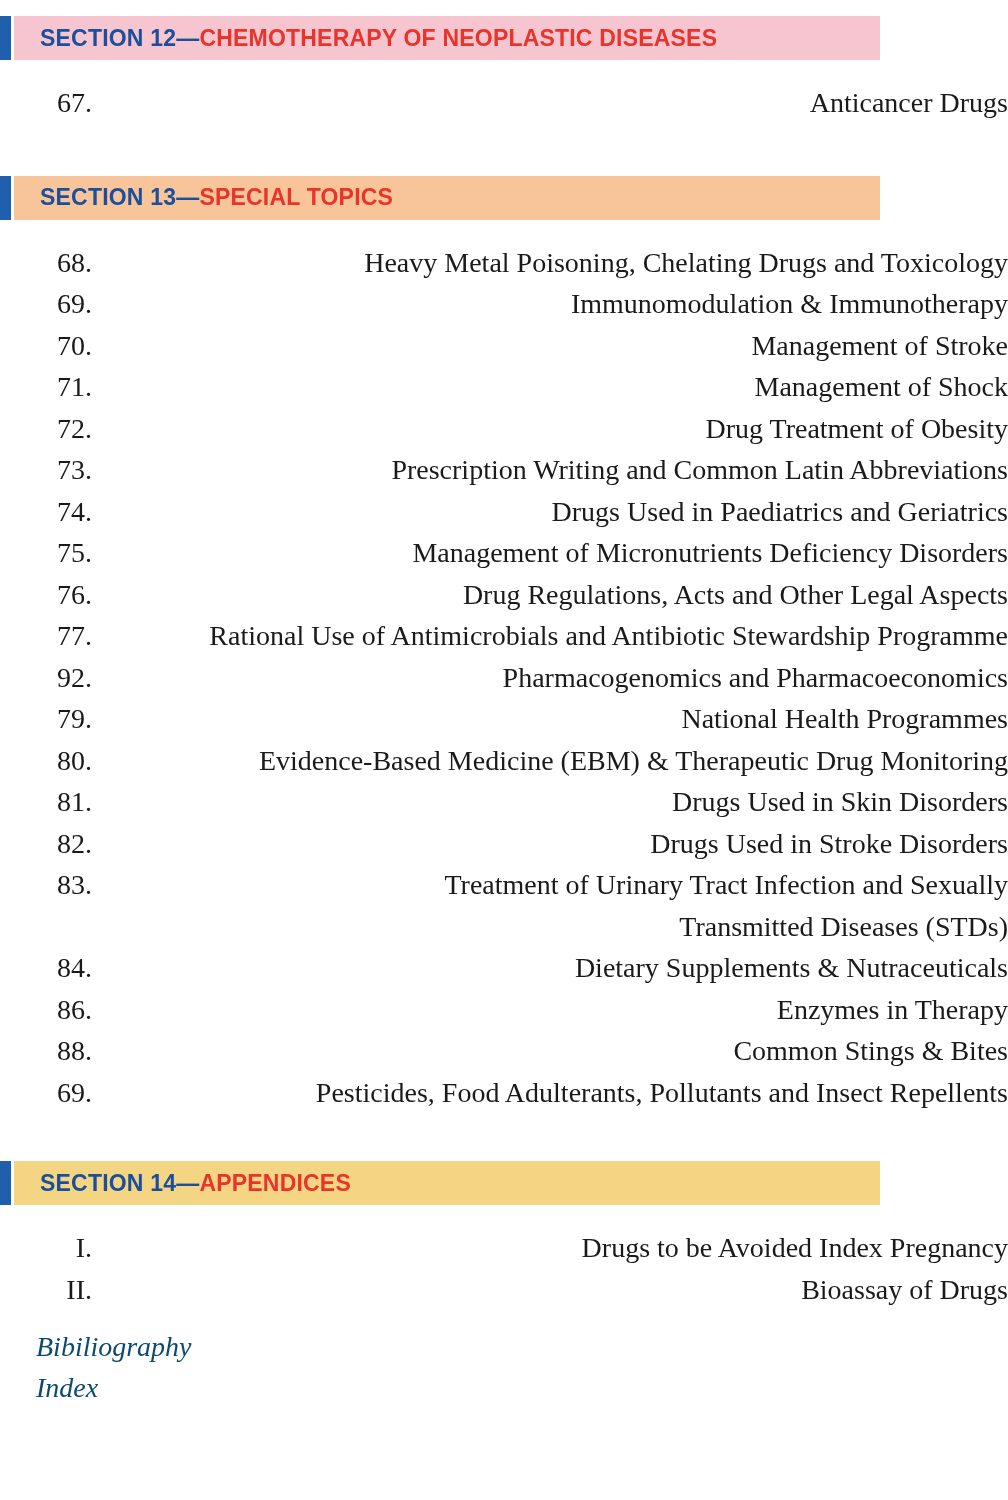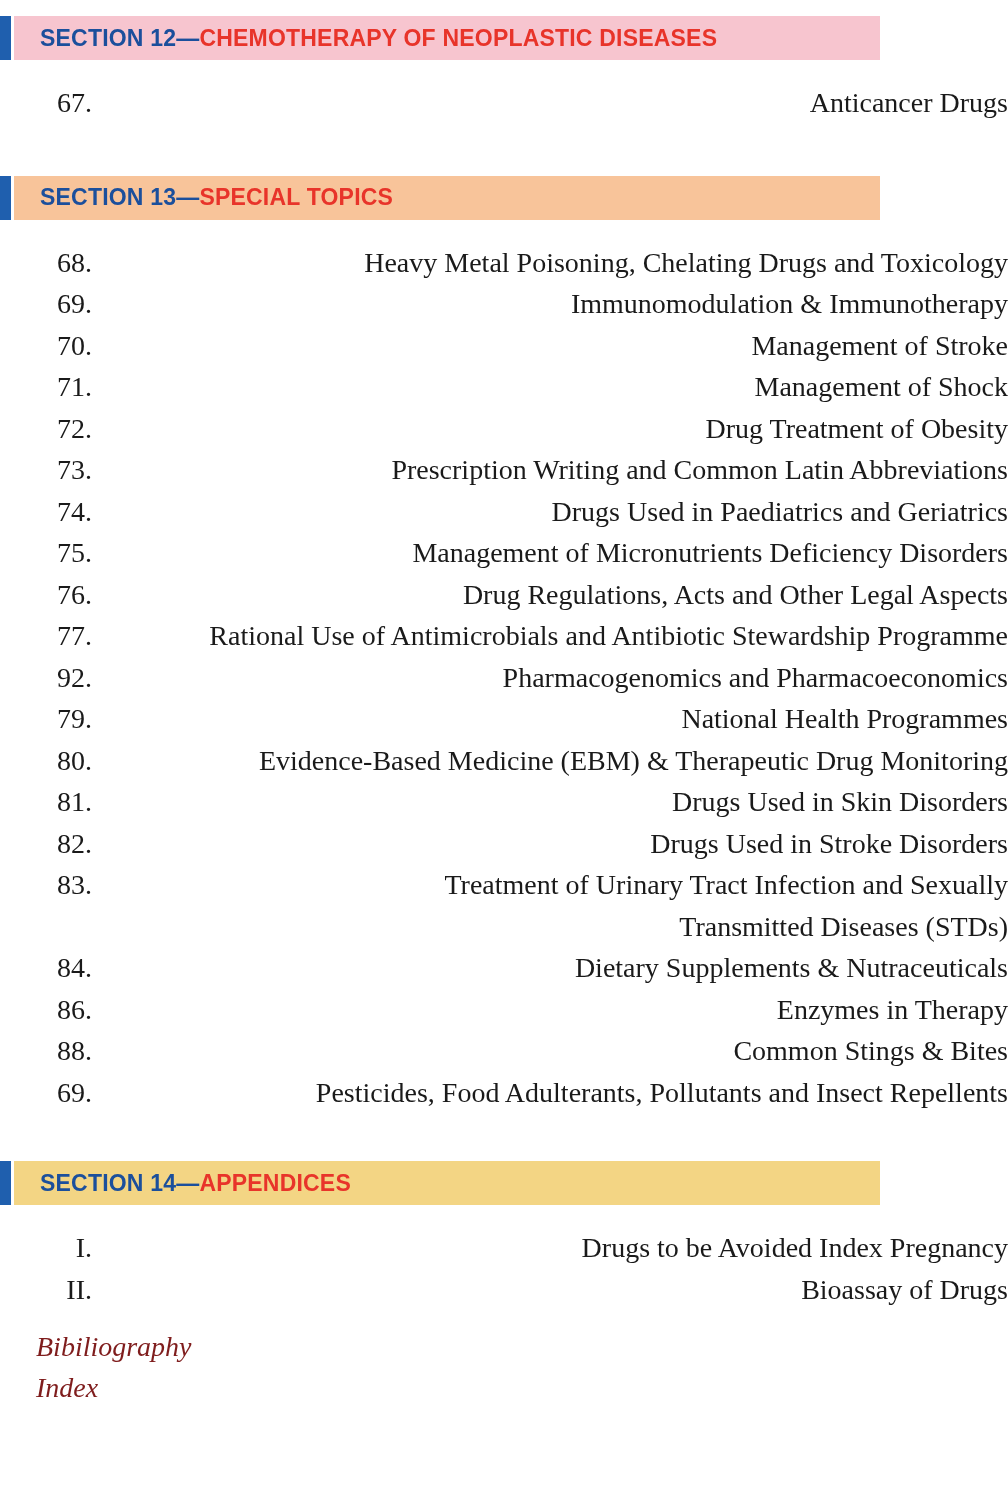--- a/index.html
+++ b/index.html
@@ -92,21 +92,21 @@
   .appendix .num {
     width: 56px;
     padding-left: 36px;
   }
 
   .tail {
     font-style: italic;
     font-size: 28px;
     line-height: 41px;
     padding-left: 36px;
-    color: #7f1d1d;
+    color: #0c4a6e;
   }
 
   .gap-after-bar { height: 22px; }
   .gap-small { height: 16px; }
 </style>
 </head>
 <body>
 
 <div class="page">
 

